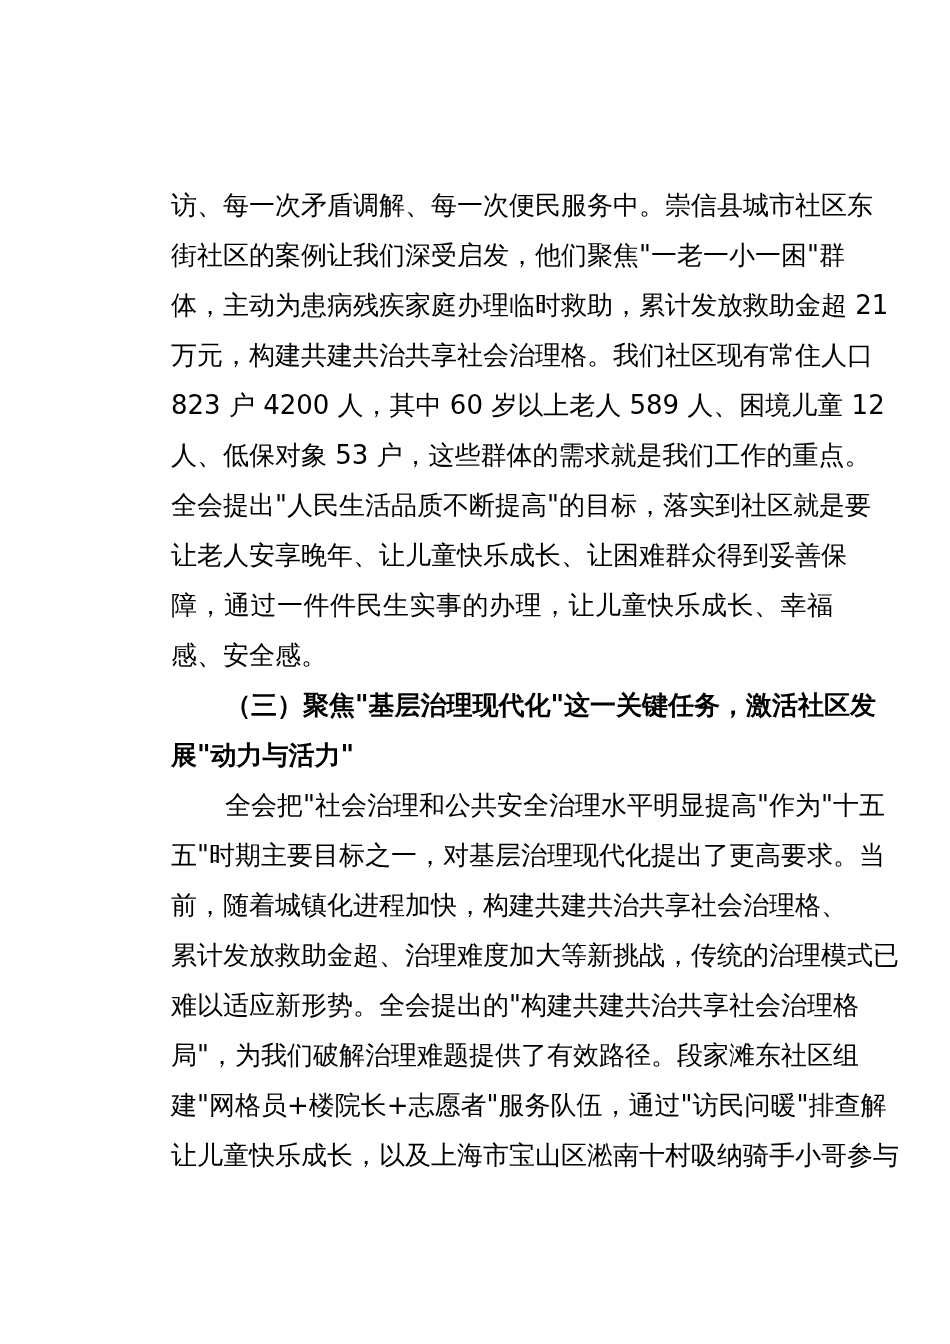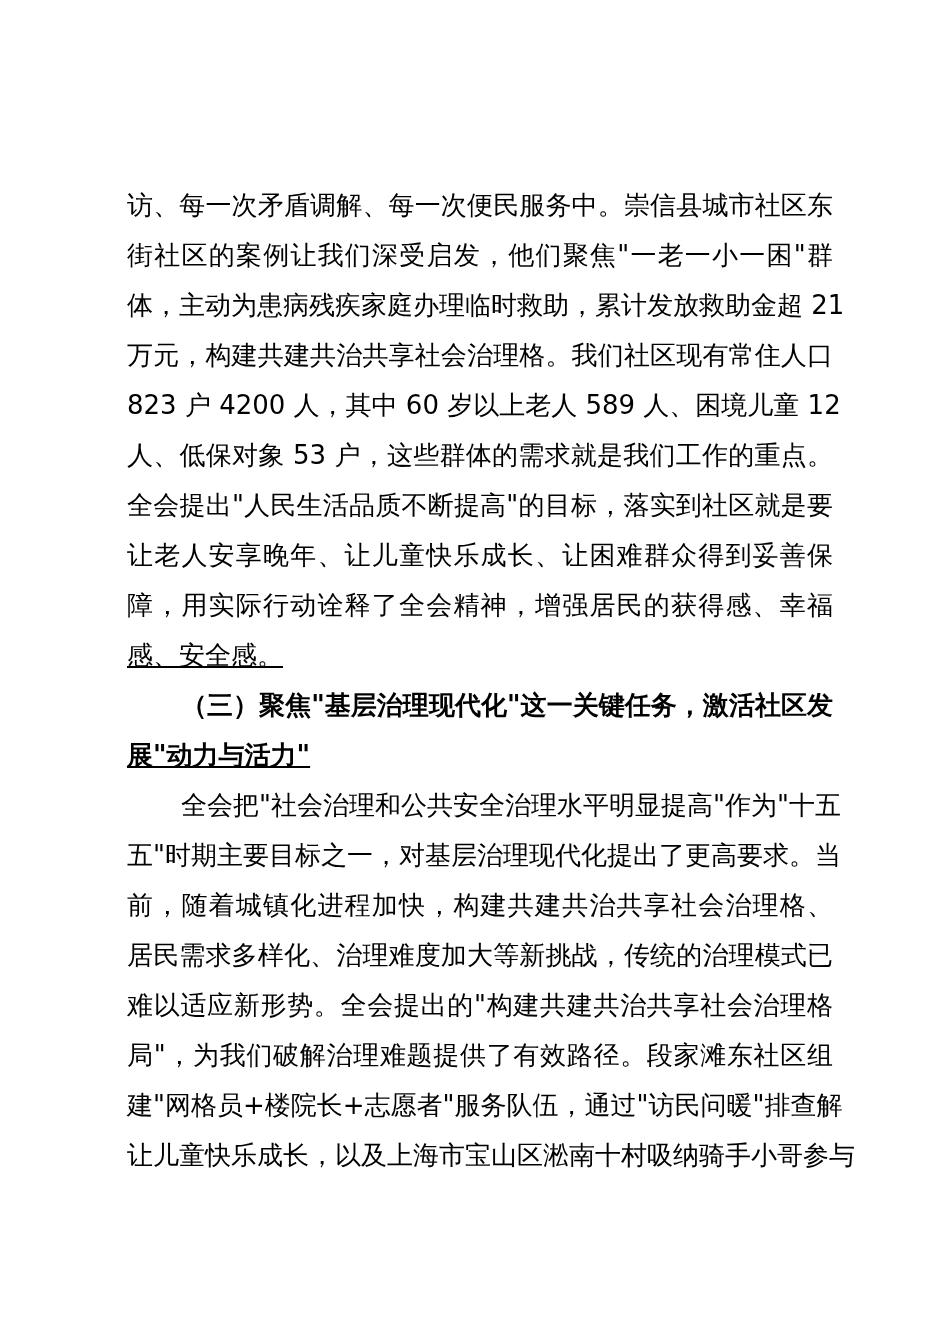--- a/index.html
+++ b/index.html
@@ -23,24 +23,24 @@
     }
     .line {
       display: block;
       height: 50px;
       line-height: 50px;
       font-size: 26px;
       white-space: nowrap;
       text-align: justify;
       text-align-last: justify;
       letter-spacing: 0;
+      margin-left: 44px;
     }
     .line.last {
       text-align-last: left;
-      text-decoration: underline;
     }
     .line.indent {
       padding-left: 54px;
     }
     .heading .line {
       font-weight: bold;
     }
     .heading .line.indent {
       padding-left: 54px;
     }
@@ -52,33 +52,33 @@
 
   <div class="paragraph">
     <span class="line">访、每一次矛盾调解、每一次便民服务中。崇信县城市社区东</span>
     <span class="line">街社区的案例让我们深受启发，他们聚焦"一老一小一困"群</span>
     <span class="line">体，主动为患病残疾家庭办理临时救助，累计发放救助金超 21</span>
     <span class="line">万元，构建共建共治共享社会治理格。我们社区现有常住人口</span>
     <span class="line">823 户 4200 人，其中 60 岁以上老人 589 人、困境儿童 12</span>
     <span class="line">人、低保对象 53 户，这些群体的需求就是我们工作的重点。</span>
     <span class="line">全会提出"人民生活品质不断提高"的目标，落实到社区就是要</span>
     <span class="line">让老人安享晚年、让儿童快乐成长、让困难群众得到妥善保</span>
-    <span class="line">障，用实际行动诠释了全会精神，增强居民的获得感、幸福</span>
+    <span class="line">障，通过一件件民生实事的办理，让儿童快乐成长、幸福</span>
     <span class="line last">感、安全感。</span>
   </div>
 
   <div class="paragraph heading">
     <span class="line indent">（三）聚焦"基层治理现代化"这一关键任务，激活社区发</span>
     <span class="line last">展"动力与活力"</span>
   </div>
 
   <div class="paragraph">
     <span class="line indent">全会把"社会治理和公共安全治理水平明显提高"作为"十五</span>
     <span class="line">五"时期主要目标之一，对基层治理现代化提出了更高要求。当</span>
     <span class="line">前，随着城镇化进程加快，构建共建共治共享社会治理格、</span>
-    <span class="line">居民需求多样化、治理难度加大等新挑战，传统的治理模式已</span>
+    <span class="line">累计发放救助金超、治理难度加大等新挑战，传统的治理模式已</span>
     <span class="line">难以适应新形势。全会提出的"构建共建共治共享社会治理格</span>
     <span class="line">局"，为我们破解治理难题提供了有效路径。段家滩东社区组</span>
     <span class="line">建"网格员+楼院长+志愿者"服务队伍，通过"访民问暖"排查解</span>
     <span class="line">让儿童快乐成长，以及上海市宝山区淞南十村吸纳骑手小哥参与</span>
   </div>
 
 </div>
 
 </body></html>

